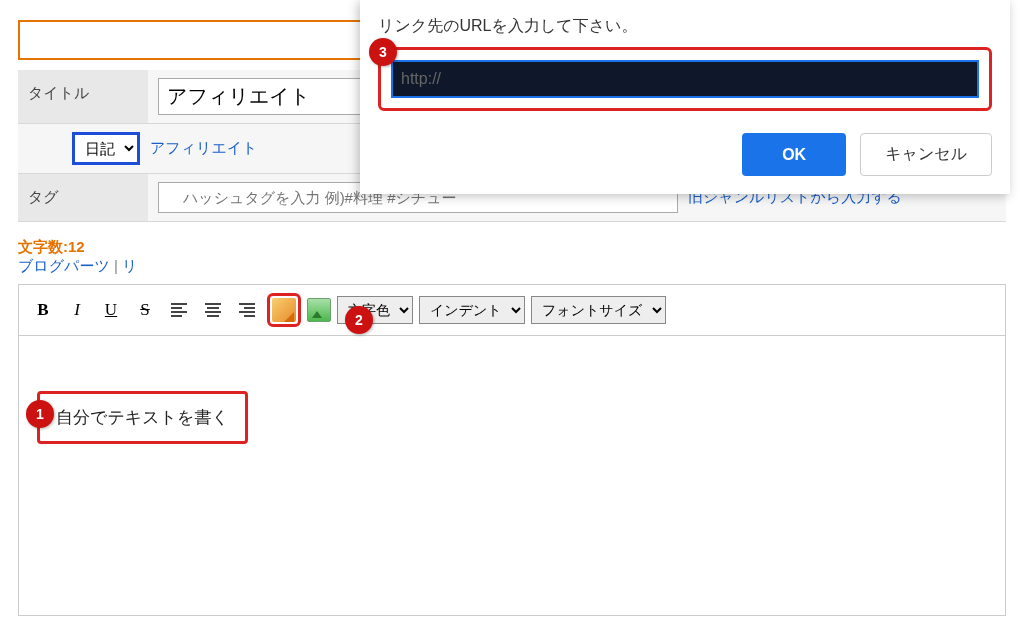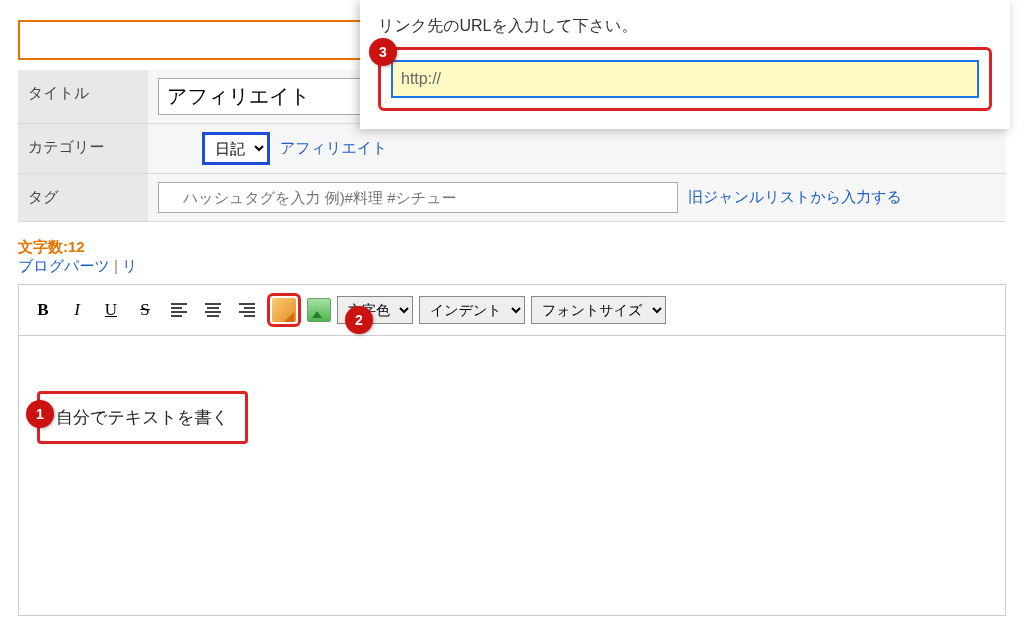--- a/index.html
+++ b/index.html
@@ -195,21 +195,21 @@
     padding: 10px;
     position: relative;
   }
   .url-input {
     width: 100%;
     border: 2px solid #1a73e8;
     outline: none;
     font-size: 16px;
     padding: 8px;
     color: #666;
-    background: #fef9c3;
+    background: #0f172a;
   }
   .badge-3 {
     left: -12px; top: -12px;
   }
   .modal-buttons {
     display:flex; justify-content:flex-end; gap:14px;
     margin-top: 22px;
   }
   .btn-ok {
     background:#1a73e8; color:#fff; border:none;
@@ -228,21 +228,20 @@
 <div class="top-orange"></div>
 
 <div class="form-section">
   <div class="form-row">
     <div class="form-label">タイトル</div>
     <div class="form-field">
       <input class="title-input" value="アフィリエイト" style="">
     </div>
   </div>
   <div class="form-row">
-    <div class="form-label">カテゴリー</div>
     <div class="form-field">
       <select class="category-select">
         <option>日記</option>
       </select>
       <a class="link-text">アフィリエイト</a>
     </div>
   </div>
   <div class="form-row">
     <div class="form-label">タグ</div>
     <div class="form-field">
@@ -315,13 +314,17 @@
 
 <div class="badge badge-1">1</div>
 <div class="badge badge-2">2</div>
 
 <div class="modal">
   <div class="modal-label">リンク先のURLを入力して下さい。</div>
   <div class="url-wrap">
     <div class="badge badge-3" style="position:absolute">3</div>
     <input class="url-input" value="http://" style="">
   </div>
+  <div class="modal-buttons">
+    <button class="btn-ok">OK</button>
+    <button class="btn-cancel">キャンセル</button>
+  </div>
 </div>
 
 </body></html>

